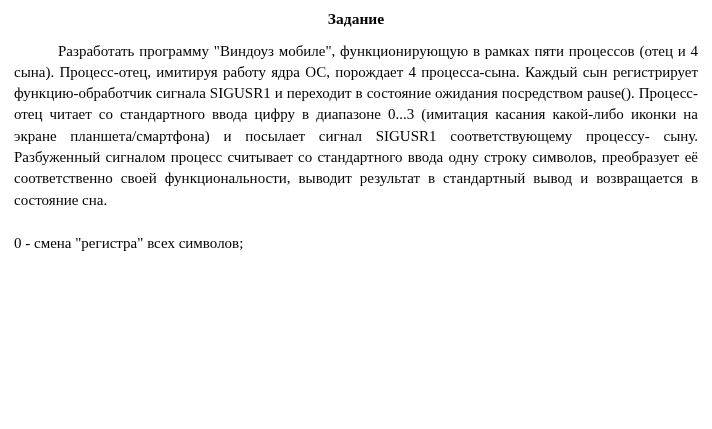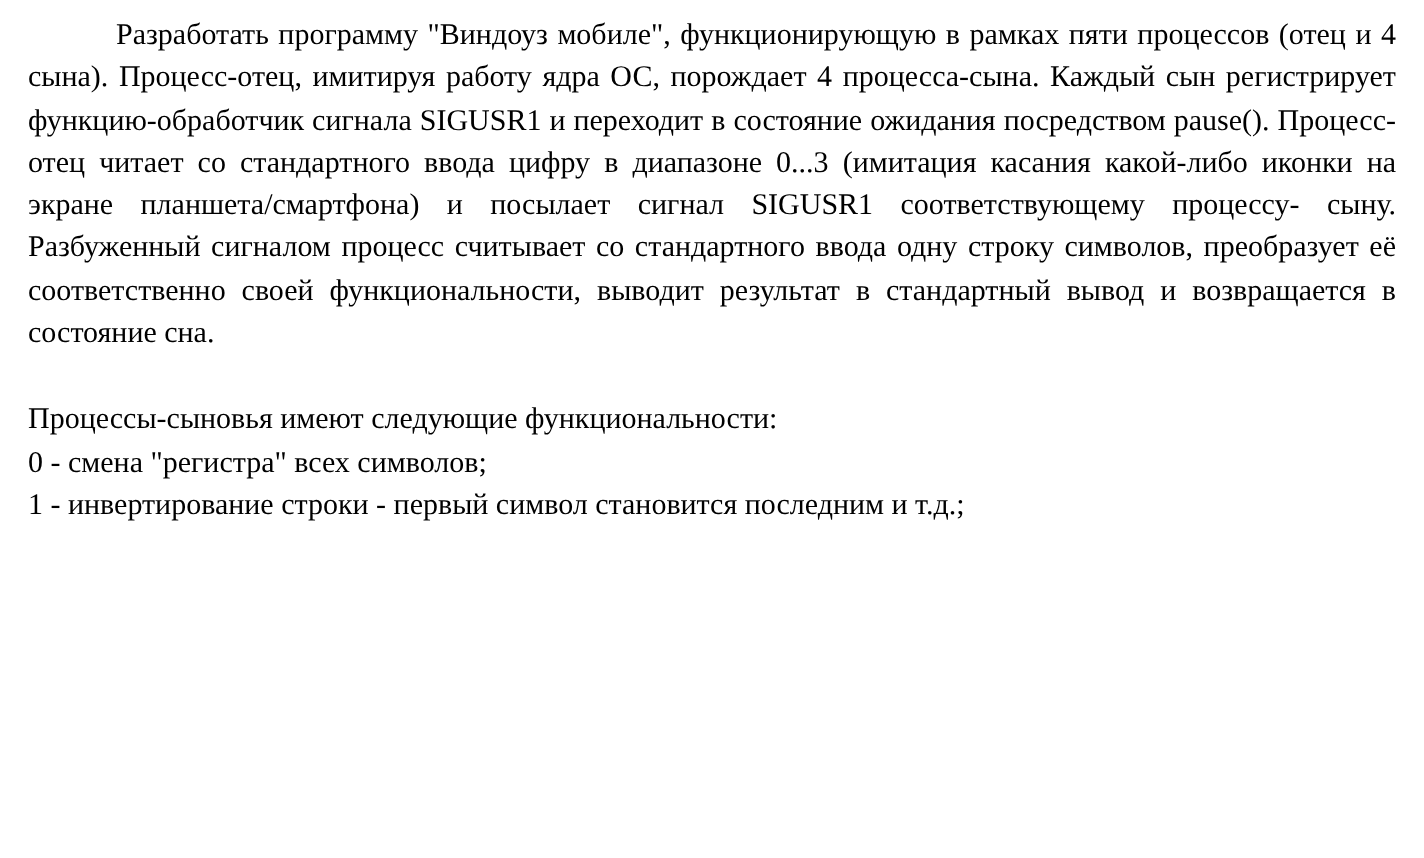--- a/index.html
+++ b/index.html
@@ -53,26 +53,25 @@
   }
   .last-para {
     margin-top: 14px;
   }
 </style>
 </head>
 <body>
 
 <div class="page">
 
+  <div class="doc-title">Задание</div>
 
   <p class="para indent">Разработать программу "Виндоуз мобиле", функционирующую в рамках пяти процессов (отец и 4 сына). Процесс-отец, имитируя работу ядра ОС, порождает 4 процесса-сына. Каждый сын регистрирует функцию-обработчик сигнала SIGUSR1 и переходит в состояние ожидания посредством pause(). Процесс-отец читает со стандартного ввода цифру в диапазоне 0...3 (имитация касания какой-либо иконки на экране планшета/смартфона) и посылает сигнал SIGUSR1 соответствующему процессу- сыну. Разбуженный сигналом процесс считывает со стандартного ввода одну строку символов, преобразует её соответственно своей функциональности, выводит результат в стандартный вывод и возвращается в состояние сна.</p>
 
   <div class="block-gap"></div>
 
-  <p class="para tight">Процессы-сыновья имеют следующие функциональности:</p>
 
   <p class="list-line">0 - смена "регистра" всех символов;</p>
 
-  <p class="list-line">1 - инвертирование строки - первый символ становится последним и т.д.;</p>
 
 
 
 </div>
 
 </body></html>

